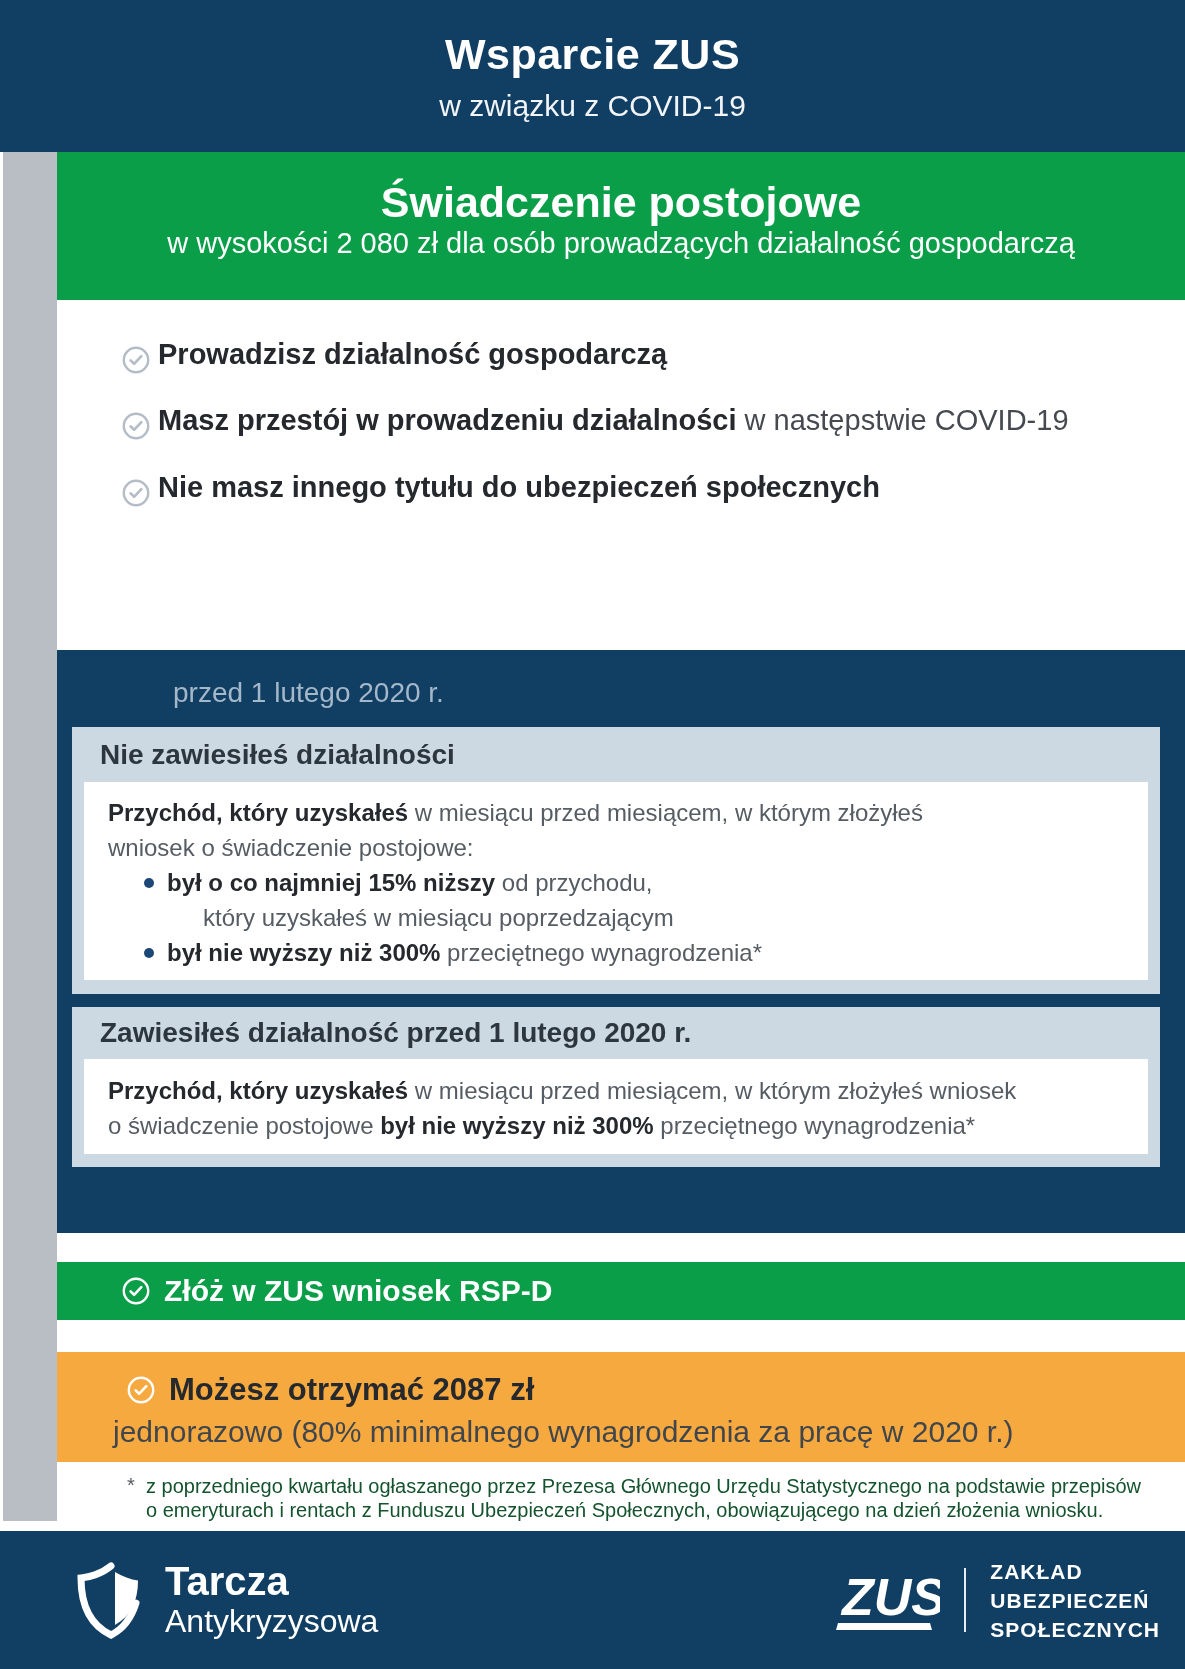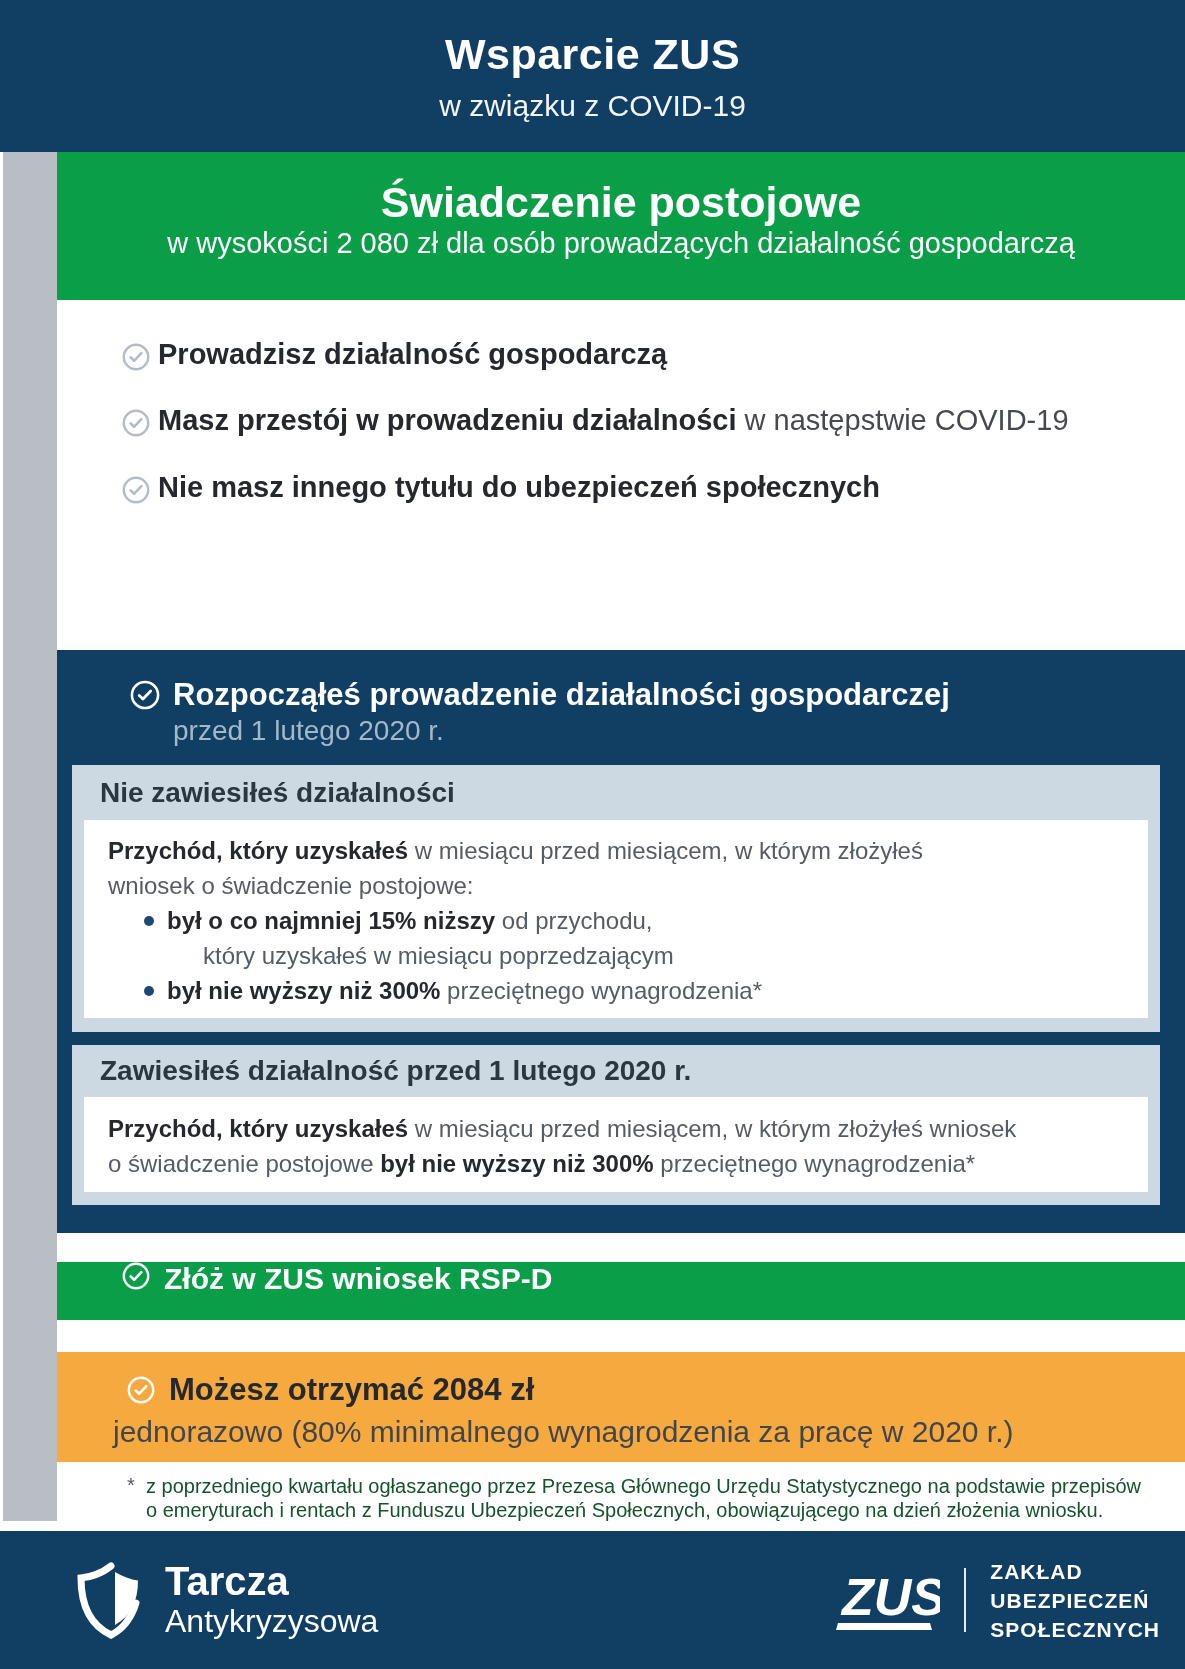--- a/index.html
+++ b/index.html
@@ -36,21 +36,21 @@
 
   .hero {
     height:148px; background:#0a9e48;
     text-align:center; color:#ffffff;
   }
   .hero .title { padding-top:26px; font-size:43px; font-weight:bold; }
   .hero .subtitle { font-size:29px; }
 
   
   .checklist { height:350px; background:#ffffff; padding-top:34px; }
-  .check-row { display:flex; align-items:center; padding-left:65px; }
+  .check-row { display:flex; align-items:flex-end; padding-left:65px; }
   .check-row .ckicon { flex:0 0 28px; height:28px; margin-top:6px; }
   .check-row .txt { margin-left:8px; font-size:29px; line-height:40px; color:#464a50; }
   .check-row .txt b { color:#25292e; }
   .check-row.r1 { margin-bottom:26px; }
   .check-row.r2 { margin-bottom:27px; }
   .check-row.r3 { margin-bottom:30px; }
   .check-row.r4 .txt { line-height:37px; }
 
   
   .navy-section { height:583px; background:#113e63; padding-top:26px; }
@@ -78,21 +78,21 @@
   .cb-bullet { display:flex; align-items:flex-start; padding-left:36px; }
   .cb-bullet .dot { flex:0 0 10px; height:10px; border-radius:50%; background:#1c4877; margin-top:13px; }
   .cb-bullet .btxt { margin-left:13px; }
   .cb-indent { padding-left:95px; }
 
   .gap29 { height:29px; background:#ffffff; }
   .gap32 { height:32px; background:#ffffff; }
 
   .green-band {
     height:58px; background:#0a9e48; color:#ffffff;
-    display:flex; padding-left:65px;
+    display:flex; align-items:center; padding-left:65px;
   }
   .green-band .ckicon { flex:0 0 28px; height:28px; }
   .green-band .txt { margin-left:14px; font-size:30px; font-weight:bold; }
 
   .orange-band { height:110px; background:#f6a93f; padding-top:18px; }
   .orange-band .row1 { display:flex; align-items:flex-start; padding-left:70px; }
   .orange-band .ckicon { flex:0 0 28px; height:28px; margin-top:6px; }
   .orange-band .row1 .txt { margin-left:14px; font-size:31px; font-weight:bold; color:#25292e; line-height:40px; }
   .orange-band .row2 { padding-left:56px; font-size:30px; color:#41464c; line-height:44px; }
 
@@ -152,27 +152,20 @@
     <div class="check-row r3">
       <svg class="ckicon" viewBox="0 0 28 28">
         <circle cx="14" cy="14" r="12.2" fill="none" stroke="#b4bcc8" stroke-width="2.4"></circle>
         <path d="M8.6 14.4 l3.5 3.4 l7.2 -7.6" fill="none" stroke="#b4bcc8" stroke-width="2.6" stroke-linecap="round" stroke-linejoin="round"></path>
       </svg>
       <div class="txt"><b>Nie masz innego tytułu do ubezpieczeń społecznych</b><span></span></div>
     </div>
   </section>
 
   <section class="navy-section">
-    <div class="ns-head">
-      <svg class="ckicon" viewBox="0 0 28 28">
-        <circle cx="14" cy="14" r="12.2" fill="none" stroke="#ffffff" stroke-width="2.4"></circle>
-        <path d="M8.6 14.4 l3.5 3.4 l7.2 -7.6" fill="none" stroke="#ffffff" stroke-width="2.6" stroke-linecap="round" stroke-linejoin="round"></path>
-      </svg>
-      <div class="txt">Rozpocząłeś prowadzenie działalności gospodarczej</div>
-    </div>
     <div class="ns-sub">przed 1 lutego 2020 r.</div>
 
     <div class="card card1">
       <div class="card-title">Nie zawiesiłeś działalności</div>
       <div class="card-body">
         <div><b>Przychód, który uzyskałeś</b><span> w miesiącu przed miesiącem, w którym złożyłeś</span></div>
         <div>wniosek o świadczenie postojowe:</div>
         <div class="cb-bullet">
           <span class="dot"></span>
           <span class="btxt"><b>był o co najmniej 15% niższy</b><span> od przychodu,</span></span>
@@ -205,21 +198,21 @@
   </section>
 
   <div class="gap32"></div>
 
   <section class="orange-band">
     <div class="row1">
       <svg class="ckicon" viewBox="0 0 28 28">
         <circle cx="14" cy="14" r="12.2" fill="none" stroke="#ffffff" stroke-width="2.4"></circle>
         <path d="M8.6 14.4 l3.5 3.4 l7.2 -7.6" fill="none" stroke="#ffffff" stroke-width="2.6" stroke-linecap="round" stroke-linejoin="round"></path>
       </svg>
-      <div class="txt">Możesz otrzymać 2084 zł</div>
+      <div class="txt">Możesz otrzymać 2087 zł</div>
     </div>
     <div class="row2">jednorazowo (80% minimalnego wynagrodzenia za pracę w 2020 r.)</div>
   </section>
 
   <section class="footnote">
     <div class="marker">*</div>
     <div class="fn-text">
       <div>z poprzedniego kwartału ogłaszanego przez Prezesa Głównego Urzędu Statystycznego na podstawie przepisów</div>
       <div>o emeryturach i rentach z Funduszu Ubezpieczeń Społecznych, obowiązującego na dzień złożenia wniosku.</div>
     </div>

